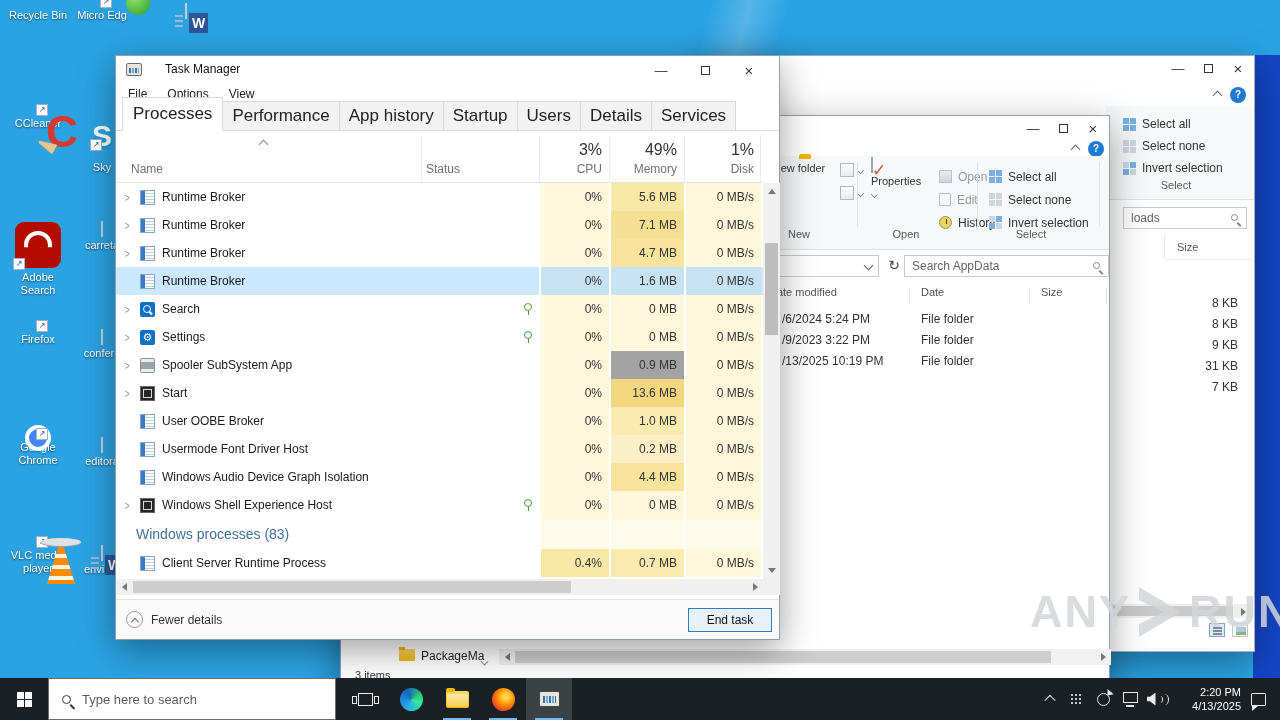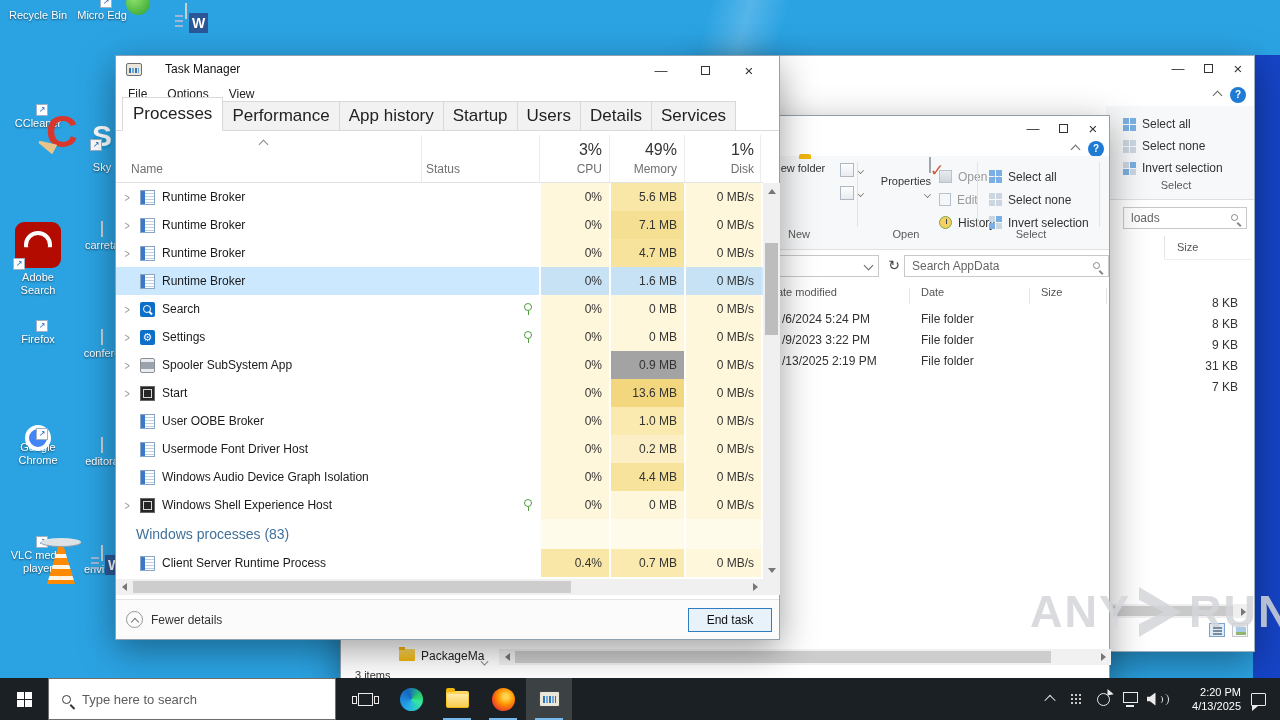--- a/index.html
+++ b/index.html
@@ -115,21 +115,21 @@
 .ribbon{position:absolute;left:0;top:40px;width:100%;height:94px;background:#F7F8F9;border-bottom:1px solid #E0E0E0;font-size:12px;color:#333}
 .rsep{position:absolute;top:6px;bottom:22px;width:1px;background:#E3E3E3}
 .nf{position:absolute;left:428px;top:2px;width:60px;text-align:center}
 .nf .fold{width:30px;height:22px;margin:2px auto 0;background:linear-gradient(#FFD963,#F0B60B);border-radius:2px;position:relative}
 .nf .fold::before{content:'';position:absolute;left:0;top:-4px;width:12px;height:5px;background:#F0B60B;border-radius:2px 2px 0 0}
 .nf .fold::after{content:'';position:absolute;left:2px;top:4px;right:2px;bottom:2px;background:linear-gradient(#FFEFC0,#F8D568)}
 .nf .nflbl{margin-top:4px;font-size:11px;line-height:13px}
 .ez{position:absolute;left:499px;top:7px}
 .ezrow{display:flex;align-items:center;gap:3px;margin-bottom:9px}
 .ezic{width:14px;height:14px;border:1px solid #AEB8C2;background:linear-gradient(#FDFDFD,#E8ECF0)}
-.props{position:absolute;left:530px;top:2px;width:60px;text-align:right}
+.props{position:absolute;left:530px;top:2px;width:60px;text-align:left}
 .pgcheck{width:24px;height:28px;margin:2px auto 0;background:#fff;border:1px solid #A0A6AC;position:relative}
 .pgcheck::after{content:'\2713';position:absolute;left:0;right:0;top:2px;font-size:17px;font-weight:700;color:#C75B39}
 .props .plbl{margin-top:3px;font-size:11px}
 .og{position:absolute;left:598px;top:9px}
 .ogrow{display:flex;align-items:center;gap:6px;height:23px}
 .dis{color:#9A9A9A}
 .ic-open{width:13px;height:13px;border:1px solid #B8C2CC;background:linear-gradient(#E8ECF0,#CDD5DC)}
 .ic-edit{width:12px;height:13px;border:1px solid #B8C2CC;background:#F4F6F8}
 .ic-history{width:13px;height:13px;border-radius:50%;background:#F3D060;border:1px solid #7FA348;position:relative}
 .ic-history::after{content:'';position:absolute;left:5.5px;top:2px;width:1.5px;height:5px;background:#445}
@@ -397,21 +397,21 @@
   <div class="fxlist" id="fxlist">
       <div class="fx-row">
         <span class="fx-date">/6/2024 5:24 PM</span>
         <span class="fx-type">File folder</span>
       </div>
       <div class="fx-row">
         <span class="fx-date">/9/2023 3:22 PM</span>
         <span class="fx-type">File folder</span>
       </div>
       <div class="fx-row">
-        <span class="fx-date">/13/2025 2:19 PM</span>
+        <span class="fx-date">/13/2025 10:19 PM</span>
         <span class="fx-type">File folder</span>
       </div>
     </div>
   <div class="crumb">
     <span class="fold"></span>
     <span class="crumbtxt">PackageMa</span>
     <span class="crumbdd"><span class="cv down" style="transform:rotate(45deg) scale(.8)"></span></span>
     <div class="fxhs">
       <span class="harr" style="left:0">
           <span class="tri l"></span>

